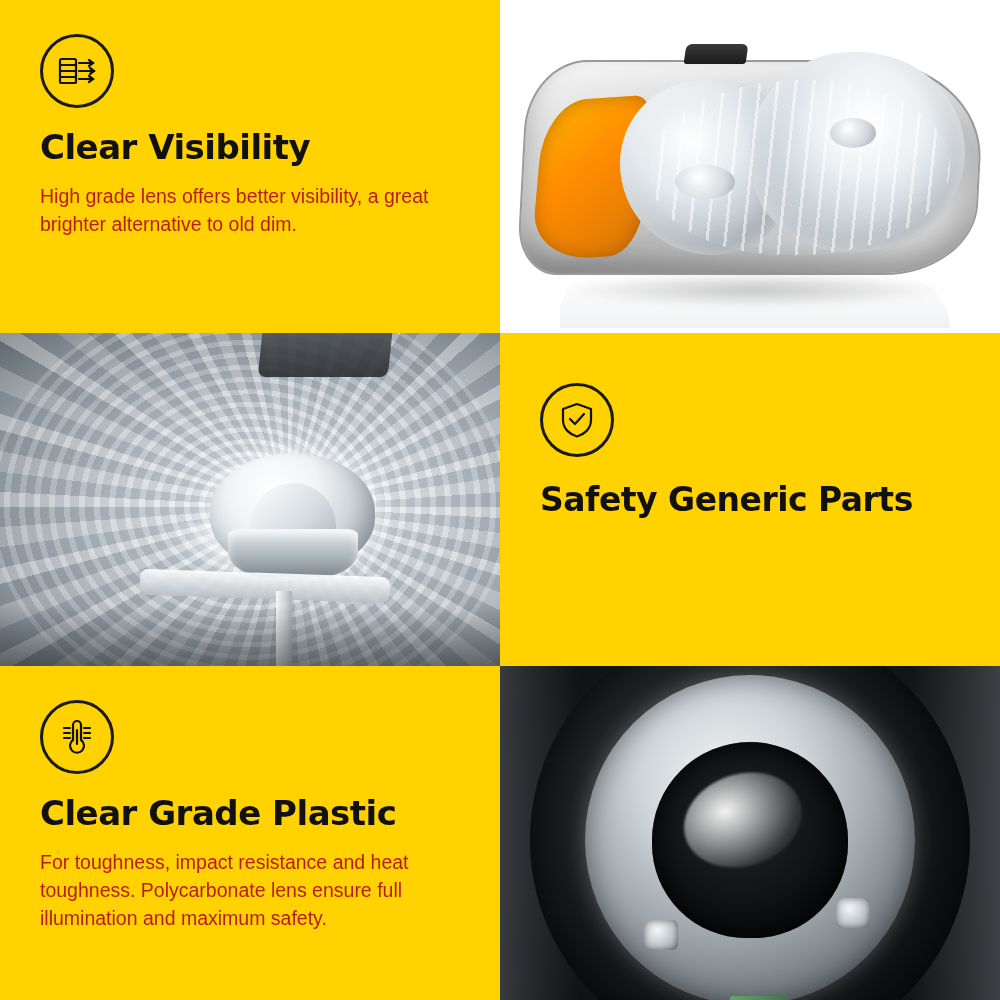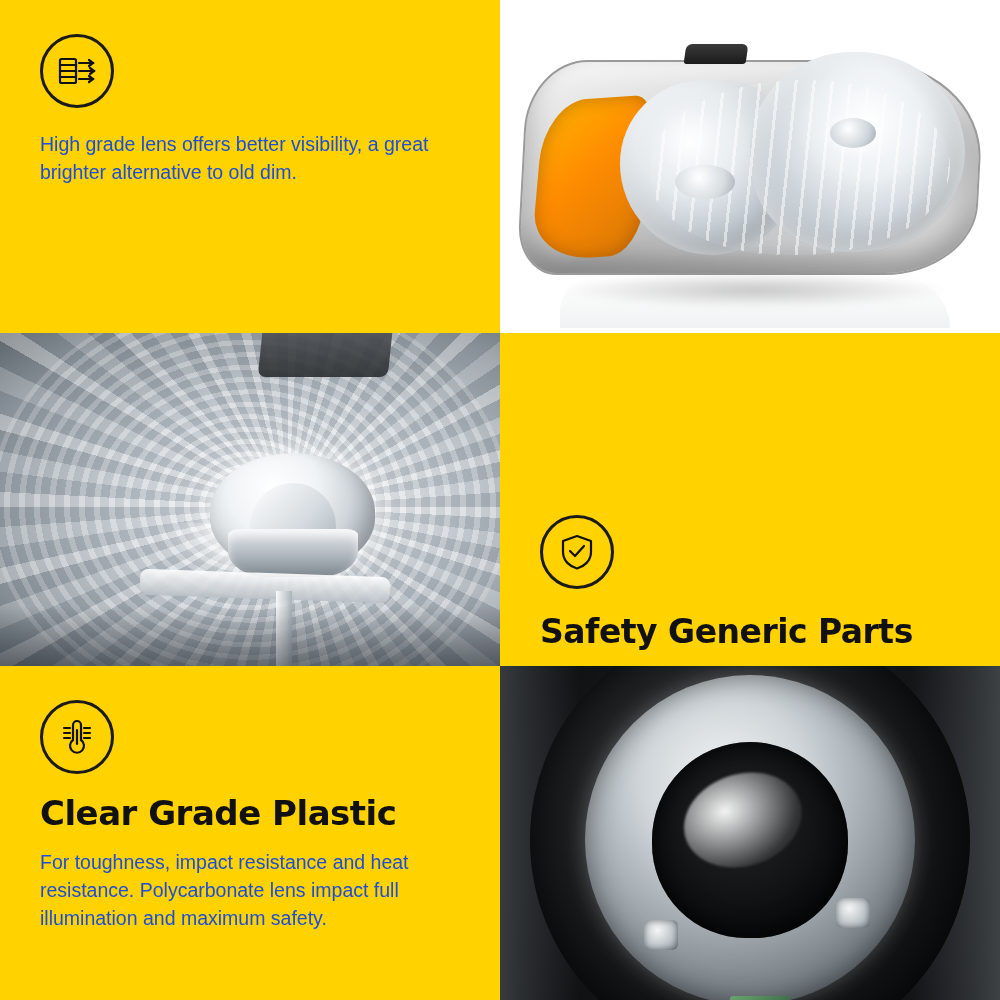--- a/index.html
+++ b/index.html
@@ -20,21 +20,21 @@
   }
   .cell { position: relative; overflow: hidden; }
 
   
   .panel-yellow {
     background: #FFD200;
     padding: 34px 40px 0 40px;
     display: flex;
     flex-direction: column;
   }
-  .panel-yellow.pad-lower { padding-top: 50px; justify-content: flex-end; }
+  .panel-yellow.pad-lower { padding-top: 50px; }
 
   .icon-badge {
     width: 74px; height: 74px;
     border: 3px solid #1a1a1a;
     border-radius: 50%;
     display: flex; align-items: center; justify-content: center;
     margin-bottom: 22px;
     flex: none;
   }
   .icon-badge.small-gap { margin-bottom: 26px; }
@@ -45,21 +45,21 @@
     font-weight: bold;
     color: #111111;
     letter-spacing: -0.5px;
     line-height: 1.05;
     margin-bottom: 16px;
     font-family: "DejaVu Sans", sans-serif;
   }
   .feature-title.tight { font-size: 33px; }
   .feature-desc {
     font-size: 19.5px;
-    color: #1d4ed8;
+    color: #b91c1c;
     line-height: 1.45;
     max-width: 420px;
     font-family: "Liberation Sans", sans-serif;
   }
 
   
   .photo {
     background: #ffffff;
     position: relative;
   }
@@ -276,20 +276,21 @@
         <line x1="3" y1="17" x2="19" y2="17"></line>
         <line x1="3" y1="23" x2="19" y2="23"></line>
         <line x1="22" y1="9" x2="36" y2="9"></line>
         <line x1="22" y1="17" x2="37" y2="17"></line>
         <line x1="22" y1="25" x2="36" y2="25"></line>
         <polyline points="32,6 36,9 32,12"></polyline>
         <polyline points="33,14 37,17 33,20"></polyline>
         <polyline points="32,22 36,25 32,28"></polyline>
       </svg>
     </div>
+    <div class="feature-title">Clear Visibility</div>
     <div class="feature-desc">High grade lens offers better visibility, a great brighter alternative to old dim.</div>
   </div>
 
   <div class="cell photo">
     <div class="hl-wrap">
       <div class="hl-body"></div>
       <div class="hl-amber"></div>
       <div class="hl-lens-a"></div>
       <div class="hl-lens-b"></div>
       <div class="hl-ribs"></div>
@@ -334,21 +335,21 @@
         <line x1="18" y1="13" x2="18" y2="27"></line>
         <line x1="25" y1="11" x2="31" y2="11"></line>
         <line x1="25" y1="16" x2="31" y2="16"></line>
         <line x1="25" y1="21" x2="31" y2="21"></line>
         <line x1="5" y1="11" x2="11" y2="11"></line>
         <line x1="5" y1="16" x2="11" y2="16"></line>
         <line x1="5" y1="21" x2="11" y2="21"></line>
       </svg>
     </div>
     <div class="feature-title">Clear Grade Plastic</div>
-    <div class="feature-desc">For toughness, impact resistance and heat resistance. Polycarbonate lens impact full illumination and maximum safety.</div>
+    <div class="feature-desc">For toughness, impact resistance and heat toughness. Polycarbonate lens ensure full illumination and maximum safety.</div>
   </div>
 
   <div class="cell photo">
     <div class="sk-wrap">
       <div class="sk-bg"></div>
       <div class="sk-edge-left"></div>
       <div class="sk-edge-right"></div>
       <div class="sk-outer"></div>
       <div class="sk-ring"></div>
       <div class="sk-tab"></div>

